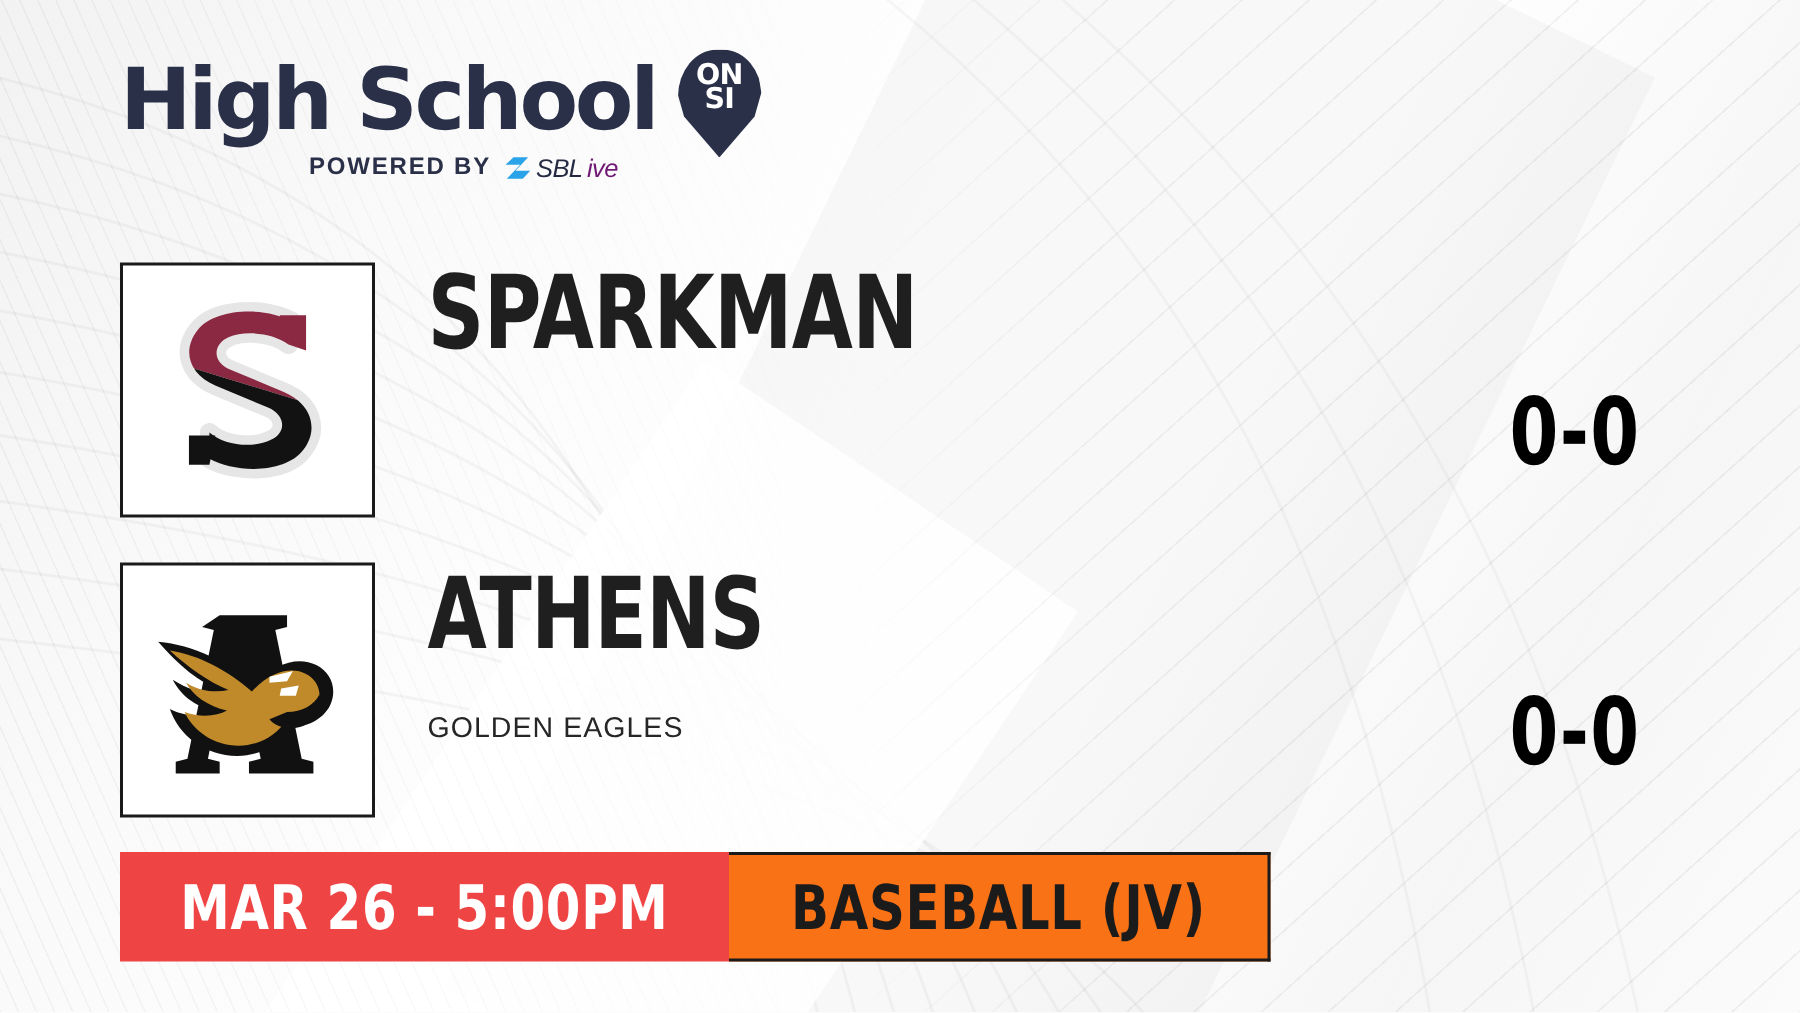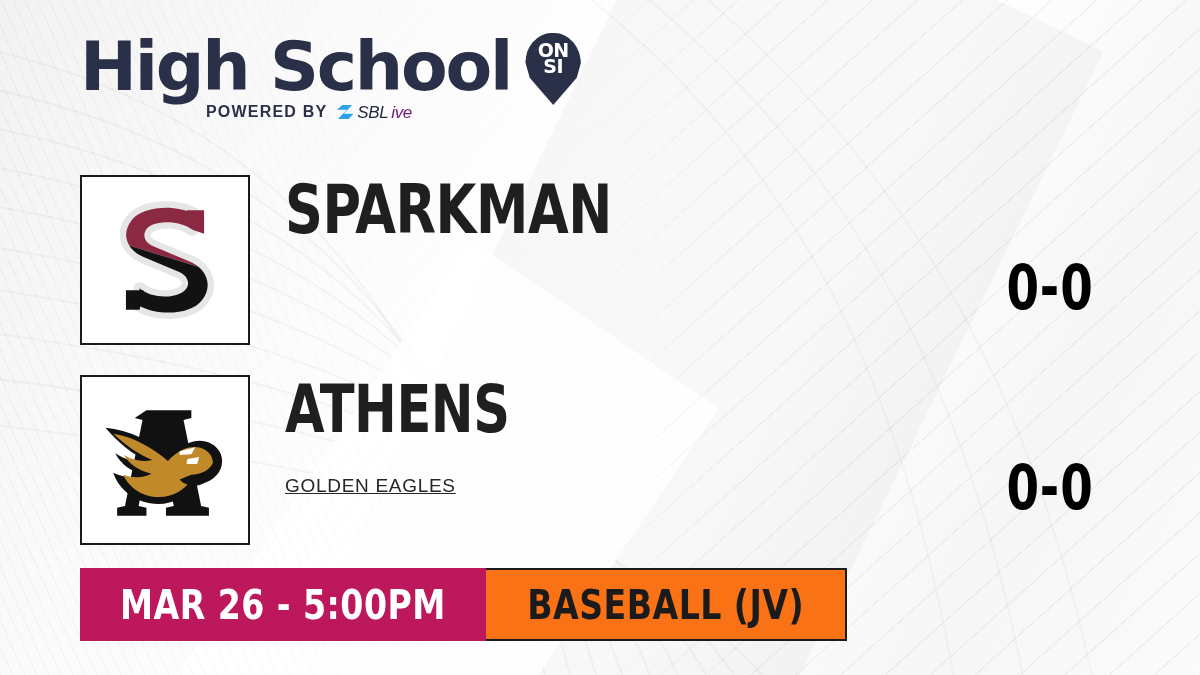--- a/index.html
+++ b/index.html
@@ -81,21 +81,21 @@
   .brand-row {
     display:flex;
     align-items:center;
     gap:14px;
     height:62px;
   }
 
   .brand-wordmark {
     font-family:"DejaVu Sans", sans-serif;
     font-weight:700;
-    font-size:68px;
+    font-size:57px;
     letter-spacing:-2.2px;
     color:#2b3049;
     line-height:60px;
     white-space:nowrap;
   }
 
   .brand-pin {
     position:relative;
     width:56px; height:72px;
     flex:0 0 56px;
@@ -186,21 +186,21 @@
 
   .team-mascot {
     margin-top:30px;
     font-size:19px;
     font-weight:400;
     letter-spacing:0.7px;
     color:#262626;
     white-space:nowrap;
   }
   #row-home .team-mascot { margin-top:28px; }
-  #row-away .team-mascot { margin-top:28px;text-decoration:underline; }
+  #row-away .team-mascot { margin-top:28px; }
 
   .team-record {
     position:absolute;
     left:820px;
     top:82px;
     width:300px;
     text-align:center;
     font-family:"DejaVu Sans Condensed", "Liberation Sans Narrow", "Liberation Sans", sans-serif;
     font-weight:700;
     font-size:62px;
@@ -213,21 +213,21 @@
 
   
   #banner {
     position:absolute;
     left:80px; top:568px;
     height:73px;
     display:flex;
     align-items:stretch;
   }
   .banner-date {
-    background:#be185d;
+    background:#ef4444;
     color:#ffffff;
     display:flex;
     align-items:center;
     justify-content:flex-start;
     padding:0 22px;
     min-width:370px;
   }
   .banner-sport {
     background:#f97316;
     color:#1b1b1b;

